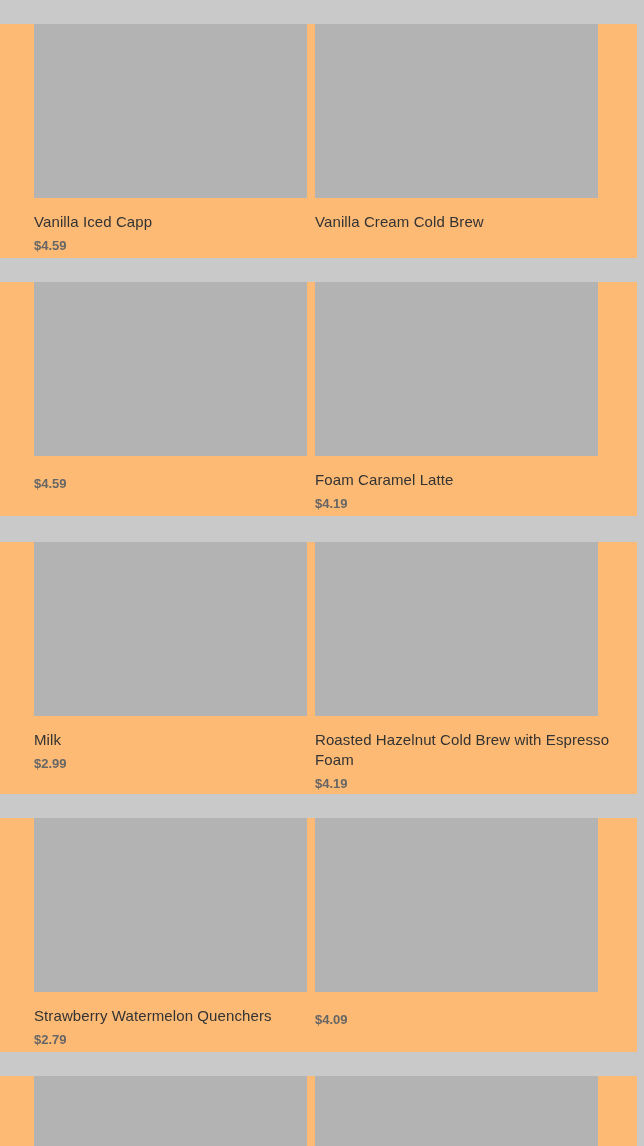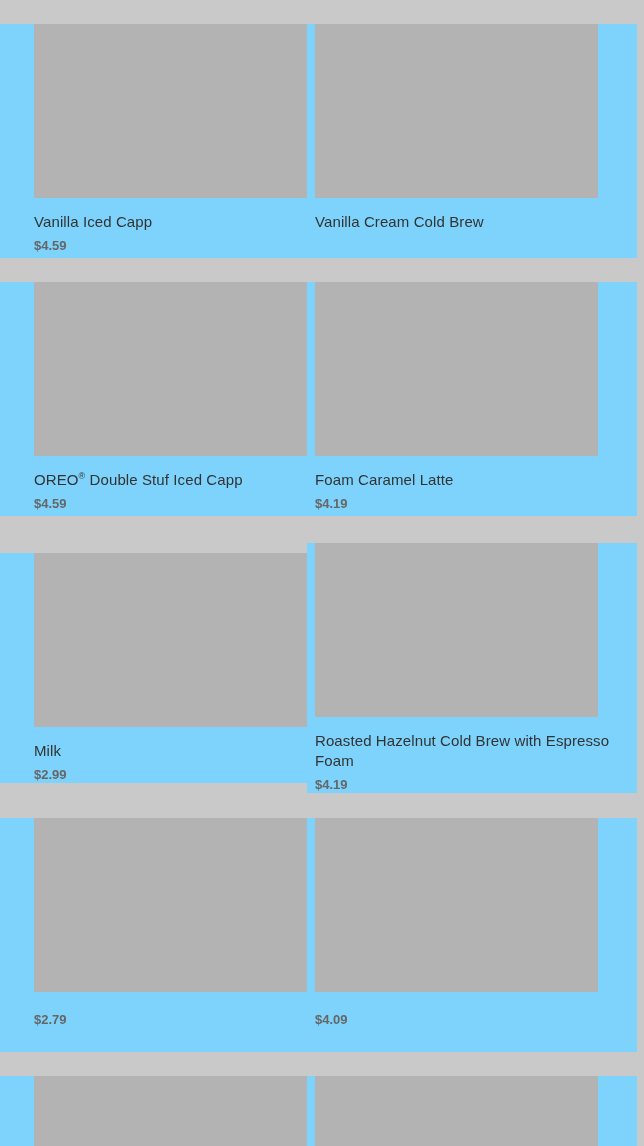--- a/index.html
+++ b/index.html
@@ -31,21 +31,21 @@
 
   .grid-row {
     display: flex;
     flex-direction: row;
     width: 644px;
     box-sizing: border-box;
   }
 
   .product-card {
     box-sizing: border-box;
-    background: #7dd3fc;
+    background: #fdba74;
     display: flex;
     flex-direction: column;
   }
 
   .product-card.col-left {
     width: 307px;
     padding-left: 34px;
     padding-right: 24px;
   }
 
@@ -87,21 +87,21 @@
     font-size: 13px;
     line-height: 17px;
     color: #666666;
     margin: 5px 0 0 0;
     font-weight: 700;
   }
 
   
   .row-1 { height: 258px; padding-top: 24px; }
   .row-2 { height: 258px; padding-top: 24px; }
-  .row-3 { height: 278px; padding-top: 26px; align-items: center; }
+  .row-3 { height: 278px; padding-top: 26px; }
   .row-4 { height: 258px; padding-top: 24px; }
   .row-5 { height: 100px; padding-top: 24px; }
 
   .row-5 .product-image {
     height: 70px;
   }
 </style>
 </head>
 <body>
 
@@ -121,21 +121,20 @@
         <div class="product-meta">
           <div class="product-title"><span>Vanilla Cream Cold Brew</span><sup></sup><span></span></div>
         </div>
       </div>
     </div>
 
     <div class="grid-row row-2">
       <div class="product-card col-left">
         <div class="product-image"></div>
         <div class="product-meta">
-          <div class="product-title"><span>OREO</span><sup>®</sup><span> Double Stuf Iced Capp</span></div>
           <div class="product-price">$4.59</div>
         </div>
       </div>
       <div class="product-card col-right">
         <div class="product-image"></div>
         <div class="product-meta">
           <div class="product-title"><span>Foam Caramel Latte</span><sup></sup><span></span></div>
           <div class="product-price">$4.19</div>
         </div>
       </div>
@@ -155,20 +154,21 @@
           <div class="product-title"><span>Roasted Hazelnut Cold Brew with Espresso Foam</span><sup></sup><span></span></div>
           <div class="product-price">$4.19</div>
         </div>
       </div>
     </div>
 
     <div class="grid-row row-4">
       <div class="product-card col-left">
         <div class="product-image"></div>
         <div class="product-meta">
+          <div class="product-title"><span>Strawberry Watermelon Quenchers</span><sup></sup><span></span></div>
           <div class="product-price">$2.79</div>
         </div>
       </div>
       <div class="product-card col-right">
         <div class="product-image"></div>
         <div class="product-meta">
           <div class="product-price">$4.09</div>
         </div>
       </div>
     </div>

